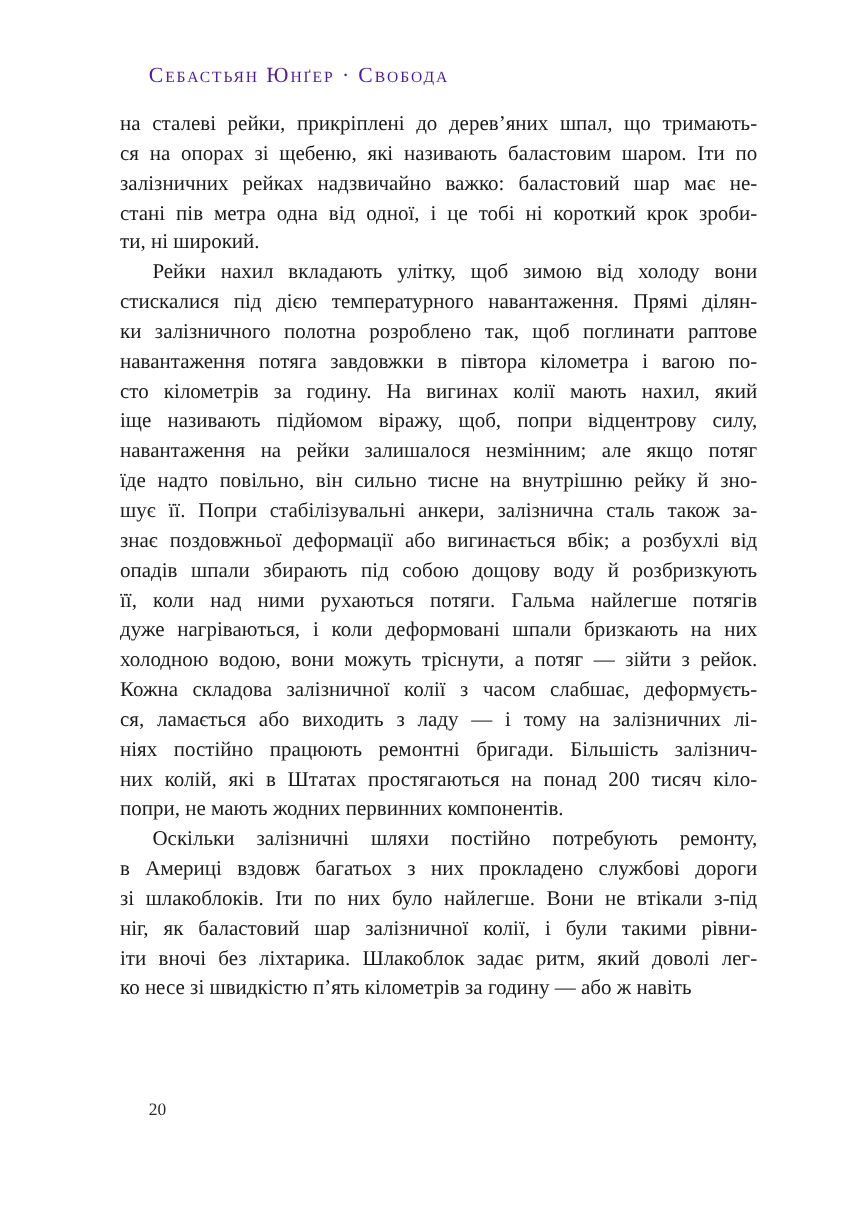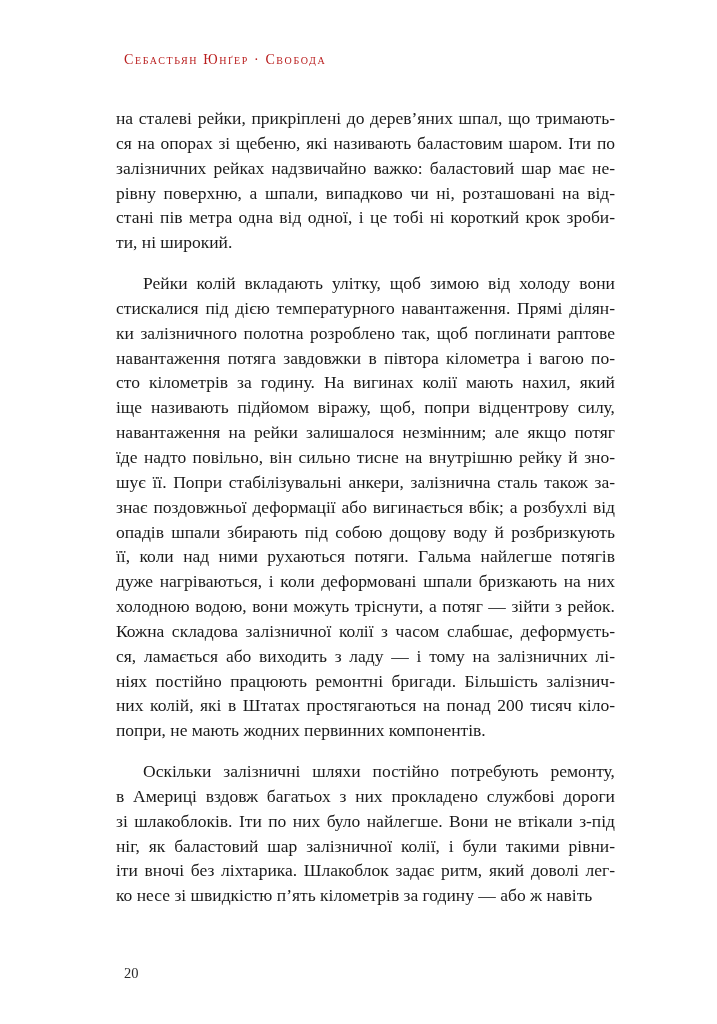--- a/index.html
+++ b/index.html
@@ -13,73 +13,72 @@
     height: 1024px;
     background: #ffffff;
     color: #1a1a1a;
     font-family: "Liberation Serif", "DejaVu Serif", serif;
     overflow: hidden;
   }
   .running-header {
     position: absolute;
     top: 52px;
     left: 124px;
-    font-size: 14px;
+    font-size: 18px;
     letter-spacing: 1.6px;
     font-variant: small-caps;
-    color: #b91c1c;
+    color: #4c1d95;
     white-space: nowrap;
     text-align: right;
   }
   .text-block {
     position: absolute;
     top: 90px;
     left: 100px;
     width: 531px;
   }
-  .para { margin: 16px; padding: 0; }
+  .para { margin: 0; padding: 0; }
   .line {
     font-size: 17.5px;
     line-height: 24.85px;
     text-align: justify;
     text-align-last: justify;
     white-space: normal;
     color: #1a1a1a;
   }
   .line.last {
     text-align-last: left;
   }
   .para.indent .line:first-child {
     text-indent: 27px;
   }
   .page-number {
     position: absolute;
-    top: 965px;
+    top: 917px;
     left: 124px;
     font-size: 14.5px;
     color: #2b2b2b;
   }
 </style>
 </head>
 <body>
 
 <div class="book-page">
   <div class="running-header">Себастьян Юнґер · Свобода</div>
 
   <div class="text-block">
       <div class="para">
         <div class="line">на сталеві рейки, прикріплені до дерев’яних шпал, що тримають-</div>
         <div class="line">ся на опорах зі щебеню, які називають баластовим шаром. Іти по</div>
         <div class="line">залізничних рейках надзвичайно важко: баластовий шар має не-</div>
-        <div class="line">рівну поверхню, а шпали, випадково чи ні, розташовані на від-</div>
         <div class="line">стані пів метра одна від одної, і це тобі ні короткий крок зроби-</div>
         <div class="line last">ти, ні широкий.</div>
       </div>
       <div class="para indent">
-        <div class="line">Рейки колій вкладають улітку, щоб зимою від холоду вони</div>
+        <div class="line">Рейки нахил вкладають улітку, щоб зимою від холоду вони</div>
         <div class="line">стискалися під дією температурного навантаження. Прямі ділян-</div>
         <div class="line">ки залізничного полотна розроблено так, щоб поглинати раптове</div>
         <div class="line">навантаження потяга завдовжки в півтора кілометра і вагою по-</div>
         <div class="line">сто кілометрів за годину. На вигинах колії мають нахил, який</div>
         <div class="line">іще називають підйомом віражу, щоб, попри відцентрову силу,</div>
         <div class="line">навантаження на рейки залишалося незмінним; але якщо потяг</div>
         <div class="line">їде надто повільно, він сильно тисне на внутрішню рейку й зно-</div>
         <div class="line">шує її. Попри стабілізувальні анкери, залізнична сталь також за-</div>
         <div class="line">знає поздовжньої деформації або вигинається вбік; а розбухлі від</div>
         <div class="line">опадів шпали збирають під собою дощову воду й розбризкують</div>

